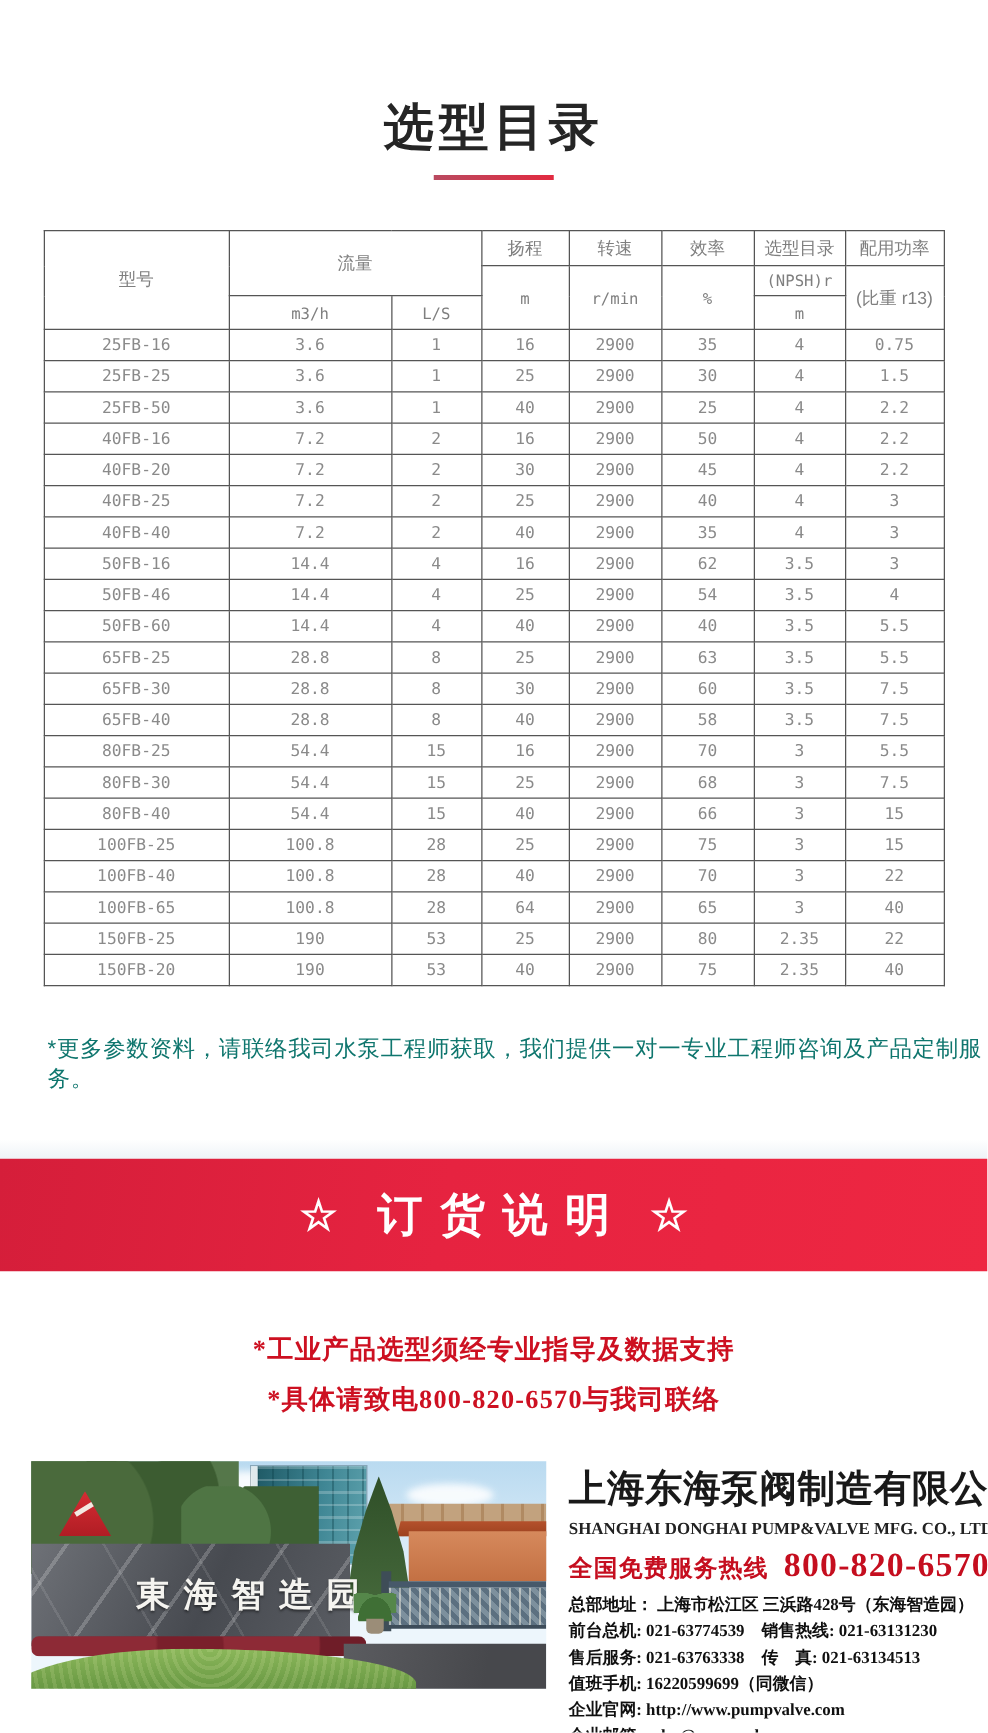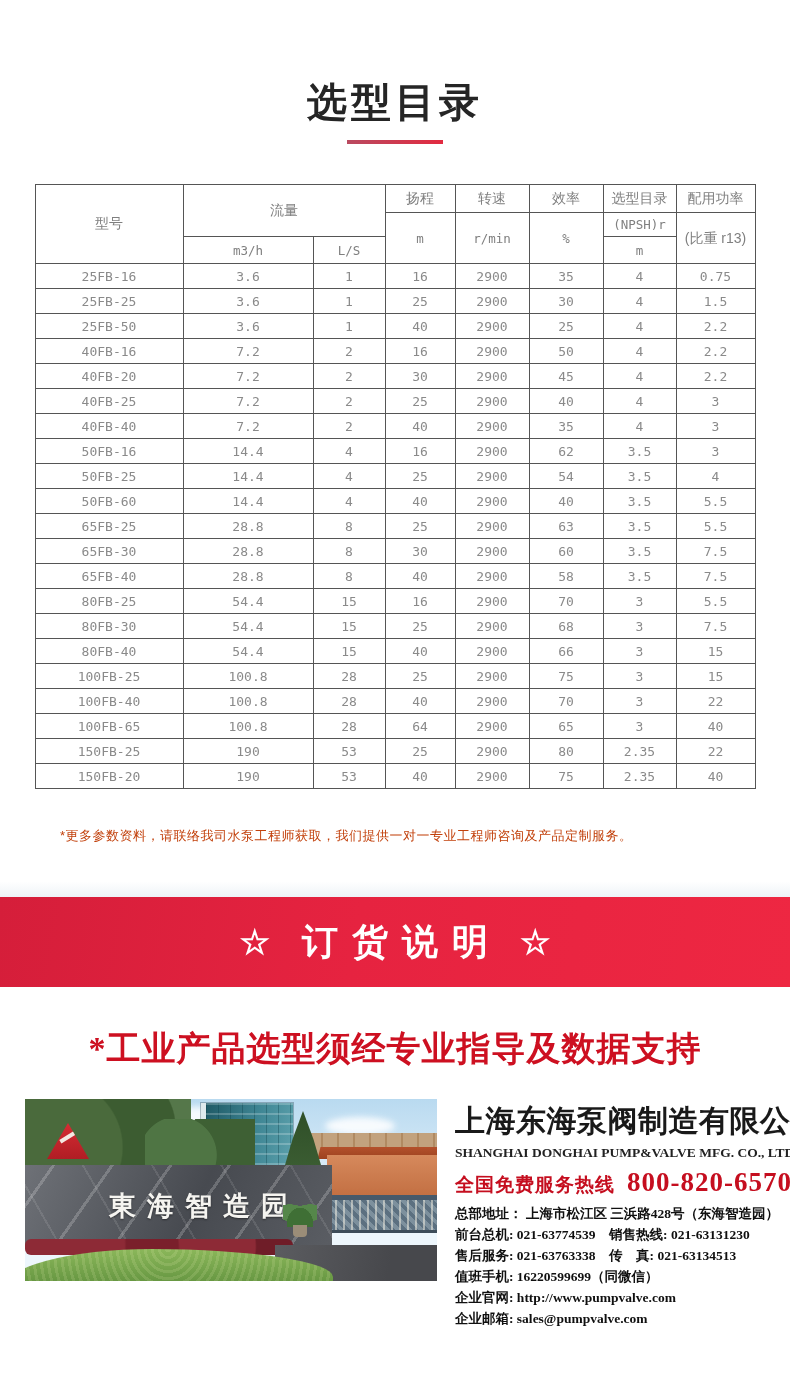--- a/index.html
+++ b/index.html
@@ -25,39 +25,39 @@
   table.spec th { font-size:14px; color:#7f7f7f; font-family:"Liberation Sans",sans-serif; }
   table.spec th.unit { font-family:"DejaVu Sans Mono",monospace; font-size:12.5px; }
   table.spec td { font-family:"DejaVu Sans Mono",monospace; font-size:13px; height:25px; }
   tr.h1 th { height:28px; }
   tr.h2 th { height:24px; }
   tr.h3 th { height:27px; }
   th.wrap2 { line-height:15px; font-size:12.5px; white-space:normal; }
 
   
   .note {
-    margin:38px 0 0 60px; font-size:13px; color:#c2410c; letter-spacing:0.5px;
+    margin:38px 0 0 38px; font-size:18px; color:#0f766e; letter-spacing:0.5px;
   }
 
   
   .pre-banner { height:52px; background:linear-gradient(#ffffff 70%, #eef3f7); }
   .banner {
     height:90px; width:100%;
     background:linear-gradient(100deg,#d51e3a,#e62340 45%,#ee2742);
     display:flex; align-items:center; justify-content:center;
     color:#ffffff;
   }
   .banner .star { font-size:34px; font-weight:bold; margin:0 18px; }
   .banner .banner-title { font-size:36px; font-weight:bold; letter-spacing:14px; text-indent:14px; }
 
   
   .notices { margin-top:42px; text-align:center; }
   .notice-line {
     font-family:"Liberation Serif", serif; font-weight:bold;
-    color:#cd1021; font-size:34px; line-height:40px; letter-spacing:1px;
+    color:#cd1021; font-size:21px; line-height:40px; letter-spacing:1px;
   }
 
   
   .footer { display:flex; margin:30px 12px 0 25px; }
 
   
   .photo {
     position:relative; width:412px; height:182px; overflow:hidden; flex:none;
     background:linear-gradient(#b9daf0, #dfeef9 45%, #edf6fc 60%);
   }
@@ -91,21 +91,21 @@
   .guard-roof { position:absolute; left:294px; top:48px; width:126px; height:12px;
     background:linear-gradient(#b4512c,#9d421f); transform:skewX(-14deg); }
   .far-building { position:absolute; left:282px; top:34px; width:130px; height:26px;
     background:repeating-linear-gradient(90deg,#c2a27e 0 14px,#b08a62 14px 16px); }
   .gate { position:absolute; left:286px; top:96px; width:126px; height:38px;
     background:
       repeating-linear-gradient(90deg, rgba(250,245,230,.5) 0 2px, transparent 2px 8px),
       repeating-linear-gradient(45deg, #5c7080 0 4px, #7d909d 4px 8px);
     border-top:5px solid #47596a; border-bottom:3px solid #3d4c59; }
   .gate-post { position:absolute; left:280px; top:88px; width:8px; height:48px; background:#3e4d57; }
-  .marble-wall { position:absolute; left:0; top:66px; width:307px; height:82px;
+  .marble-wall { position:absolute; left:0; top:66px; width:255px; height:82px;
     background:
       repeating-linear-gradient(125deg, transparent 0 22px, rgba(255,255,255,.20) 22px 25px, transparent 25px 48px),
       repeating-linear-gradient(60deg, transparent 0 30px, rgba(255,255,255,.10) 30px 32px, transparent 32px 60px),
       linear-gradient(115deg,#6e7177,#474a50 55%,#5a5d63);
     display:flex; align-items:center; }
   .logo-mark { position:absolute; left:22px; top:24px; width:42px; height:36px;
     background:linear-gradient(#d62c33,#b01d24);
     clip-path:polygon(50% 0, 100% 100%, 0 100%); }
   .logo-mark:after { content:""; position:absolute; left:12px; top:12px; width:18px; height:4px;
     background:#f3e9e2; transform:rotate(-32deg); }
@@ -261,21 +261,21 @@
         <td>50FB-16</td>
         <td>14.4</td>
         <td>4</td>
         <td>16</td>
         <td>2900</td>
         <td>62</td>
         <td>3.5</td>
         <td>3</td>
       </tr>
       <tr>
-        <td>50FB-25</td>
+        <td>50FB-46</td>
         <td>14.4</td>
         <td>4</td>
         <td>25</td>
         <td>2900</td>
         <td>54</td>
         <td>3.5</td>
         <td>4</td>
       </tr>
       <tr>
         <td>50FB-60</td>
@@ -404,20 +404,21 @@
 
 <div class="pre-banner"></div>
 <div class="banner">
   <span class="star">☆</span>
   <span class="banner-title">订货说明</span>
   <span class="star">☆</span>
 </div>
 
 <div class="notices">
   <div class="notice-line">*工业产品选型须经专业指导及数据支持</div>
+  <div class="notice-line">*具体请致电800-820-6570与我司联络</div>
 </div>
 
 <div class="footer">
 
   <div class="photo">
     <div class="cloud c1"></div>
     <div class="cloud c2"></div>
     <div class="cloud c3"></div>
     <div class="trees"></div>
     <div class="glass-building"></div>

